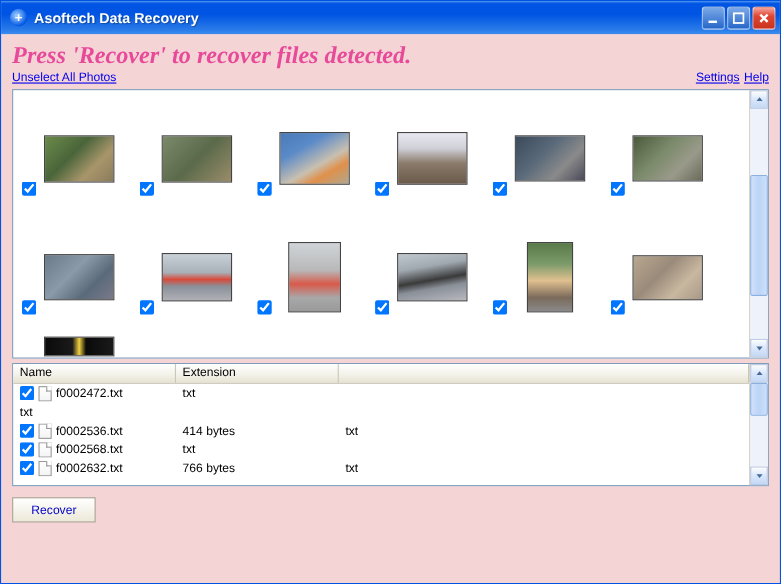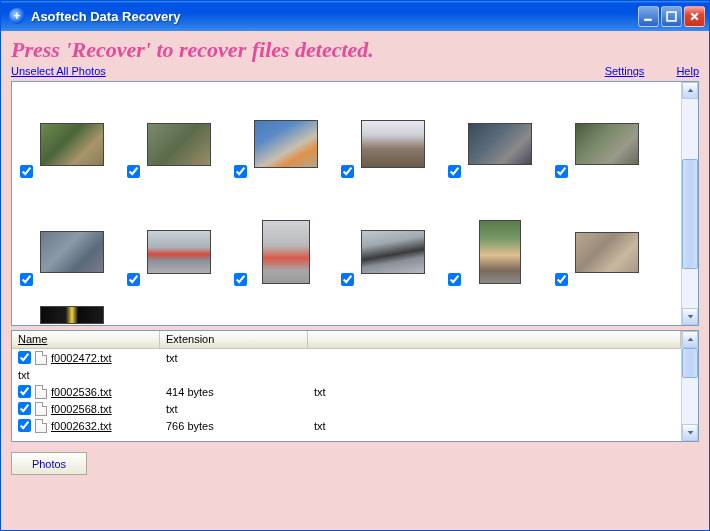--- a/index.html
+++ b/index.html
@@ -76,21 +76,21 @@
 .linkrow {
   display: flex;
   margin-bottom: 4px;
 }
 .linkrow .spacer { flex: 1; }
 .textlink {
   color: #0000ee;
   text-decoration: underline;
   cursor: pointer;
   font-size: 11px;
-  margin-left: 32px;
+  margin-left: 4px;
 }
 .textlink:first-child { margin-left: 0; }
 
 .photos-panel {
   background: #ffffff;
   border: 1px solid #7f9db9;
   height: 245px;
   display: flex;
 }
 .photos-grid {
@@ -192,21 +192,21 @@
 .file-icon::after {
   content: "";
   position: absolute;
   right: -1px; top: -1px;
   width: 4px; height: 4px;
   background: #fff;
   border-left: 1px solid #999;
   border-bottom: 1px solid #999;
 }
 
-.col-name { width: 148px; text-decoration: underline; }
+.col-name { width: 148px; }
 .col-size { width: 148px; }
 .col-ext { width: 148px; }
 .col-rest { flex: 1; }
 
 .bottom-bar {
   margin-top: 10px;
 }
 .recover-btn {
   width: 76px; height: 23px;
   background: linear-gradient(to bottom, #fff, #ece9d8);
@@ -394,17 +394,17 @@
         </div>
         <div class="sb-btn">
             <svg viewBox="0 0 10 10">
               <path d="M1 3 L9 3 L5 8 Z"></path>
             </svg>
           </div>
       </div>
     </div>
 
     <div class="bottom-bar">
-      <button class="recover-btn">Photos</button>
+      <button class="recover-btn">Recover</button>
     </div>
 
   </div>
 </div>
 
 </body></html>

